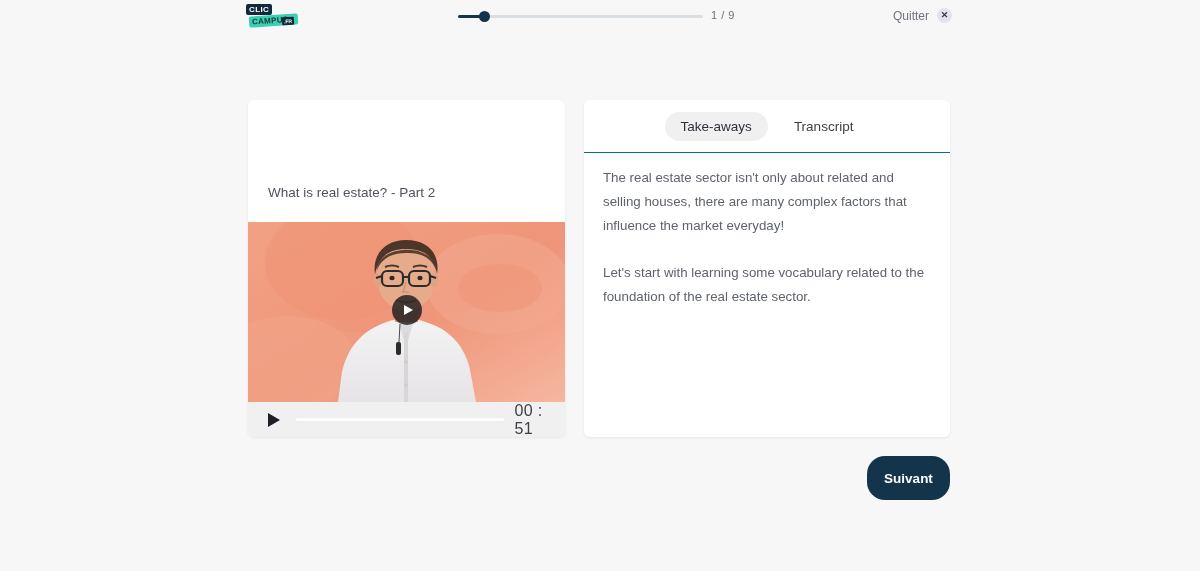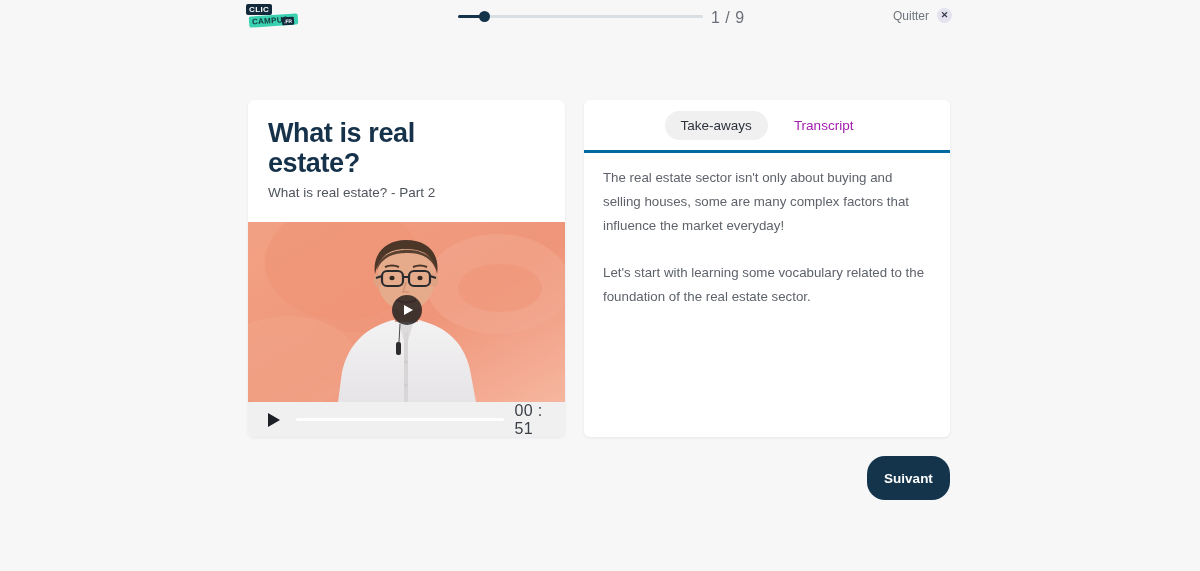--- a/index.html
+++ b/index.html
@@ -59,21 +59,21 @@
     width: 27px; height: 3px;
     background: #13344b; border-radius: 2px;
   }
   .progress-handle {
     position: absolute; left: 21px; top: 2px;
     width: 11px; height: 11px; border-radius: 50%;
     background: #13344b;
   }
   .progress-count {
     position: absolute; left: 711px; top: 9px;
-    font-size: 16px; color: #6b7078; letter-spacing: 0.5px; text-align: right;
+    font-size: 11px; color: #6b7078; letter-spacing: 0.5px; text-align: right;
   }
 
   .quit-wrap {
     position: absolute; left: 893px; top: 8px;
     display: flex; align-items: center; gap: 8px;
   }
   .quit-label { font-size: 12px; color: #6f737b; }
   .quit-close {
     width: 15px; height: 15px; border-radius: 50%;
     background: #e4e2ee; color: #343a4a;
@@ -147,27 +147,27 @@
     position: absolute; left: 584px; top: 100px;
     width: 366px; height: 337px;
     background: #ffffff; border-radius: 6px;
     box-shadow: 0 1px 3px rgba(30,35,45,0.08);
   }
   .tabs {
     position: absolute; left: 0; top: 0;
     width: 366px; height: 53px;
     display: flex; align-items: center; justify-content: center;
     gap: 10px;
-    border-bottom: 3px solid #0369a1;
+    border-bottom: 1px solid #0369a1;
   }
   .tab {
     font-size: 13.5px; padding: 7px 16px; border-radius: 16px;
   }
   .tab.active { background: #f0f0f1; color: #2c313a; }
-  .tab.inactive { color: #a21caf; }
+  .tab.inactive { color: #404040; }
 
   .takeaways {
     position: absolute; left: 19px; top: 66px;
     width: 330px;
   }
   .takeaways p {
     font-size: 13.3px; line-height: 24px; color: #5e636b;
     margin-bottom: 23px;
   }
   .takeaways p:last-child { margin-bottom: 8px; }
@@ -201,21 +201,20 @@
     </div>
     <div class="progress-count">1 / 9</div>
 
     <div class="quit-wrap">
       <span class="quit-label">Quitter</span>
       <span class="quit-close">✕</span>
     </div>
   </div>
 
   <div class="left-card">
-    <div class="lesson-title">What is real estate?</div>
     <div class="lesson-sub">What is real estate? - Part 2</div>
 
     <div class="video">
       <svg width="317" height="180" viewBox="0 0 317 180">
         <defs>
           <linearGradient id="bgg" x1="0" y1="0" x2="1" y2="1">
             <stop offset="0%" stop-color="#f2a184"></stop>
             <stop offset="55%" stop-color="#ef9579"></stop>
             <stop offset="100%" stop-color="#f6b69f"></stop>
           </linearGradient>
@@ -280,20 +279,20 @@
       <div class="player-time">00 : 51</div>
     </div>
   </div>
 
   <div class="right-card">
     <div class="tabs">
       <div class="tab active">Take-aways</div>
       <div class="tab inactive">Transcript</div>
     </div>
     <div class="takeaways">
-      <p>The real estate sector isn't only about buying and selling houses, some are many complex factors that influence the market everyday!</p>
+      <p>The real estate sector isn't only about related and selling houses, there are many complex factors that influence the market everyday!</p>
       <p>Let's start with learning some vocabulary related to the foundation of the real estate sector.</p>
     </div>
   </div>
 
   <div class="next-btn">Suivant</div>
 
 </div>
 
 </body></html>

